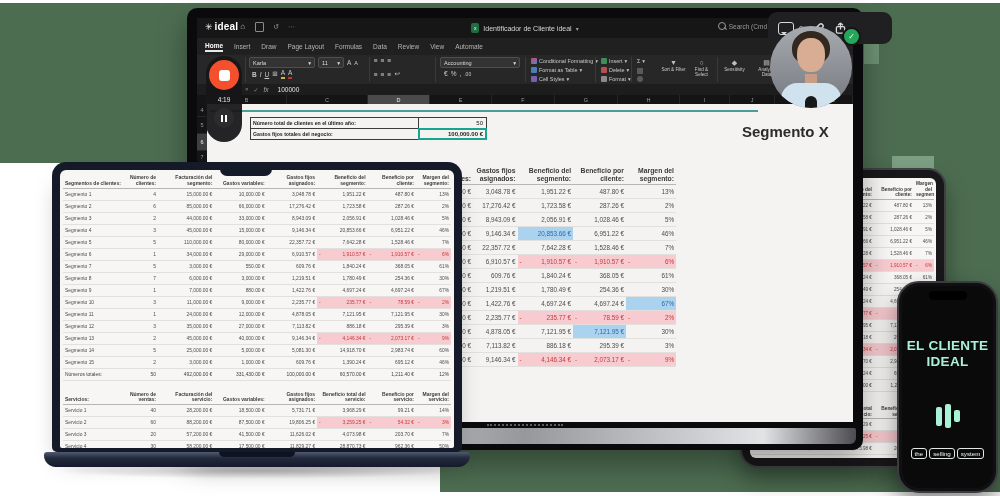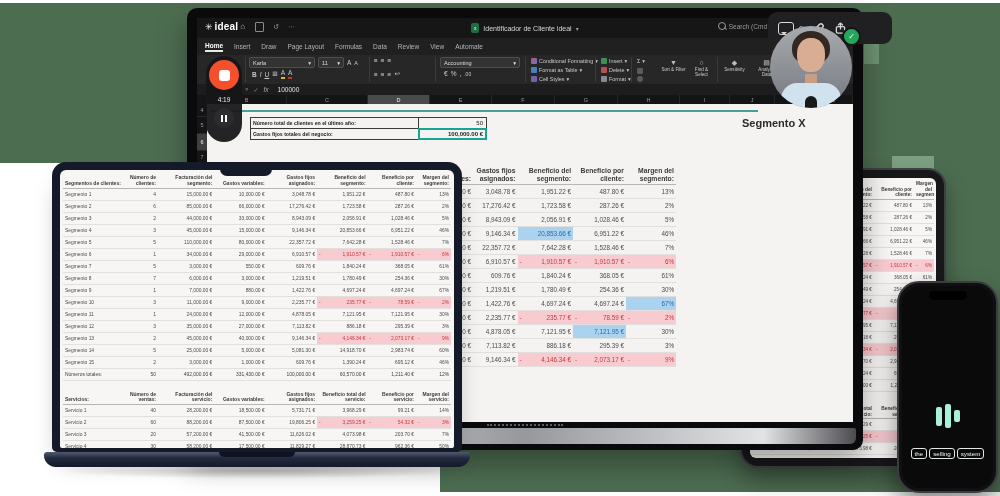--- a/index.html
+++ b/index.html
@@ -53,21 +53,21 @@
   .fx-val{margin-left:9px;font-size:6.5px;color:#e3e3e3}
   .xl-cols{left:0;top:77px;width:656px;height:9px;background:#141414;display:flex}
   .corner{width:10px;height:9px;background:#141414;border-right:1px solid #2a2a2a;box-sizing:border-box}
   .colh{font-size:5.5px;color:#9a9a9a;display:flex;align-items:center;justify-content:center;border-right:1px solid #262626;box-sizing:border-box;height:9px}
   .colh.sel{background:#4a4a4a;color:#f0f0f0}
   .xl-sheet{left:0;top:86px;width:656px;height:318px;background:#f4f3f1;overflow:hidden}
   .rowstrip{position:absolute;left:0;top:0;width:10px;height:318px;background:#141414}
   .rowh{font-size:5.5px;color:#9a9a9a;display:flex;align-items:center;justify-content:center;border-bottom:1px solid #262626;box-sizing:border-box;width:10px}
   .rowh.sel{background:#3f3f3f;color:#eee}
   .teal-line{position:absolute;left:13px;top:6px;width:548px;height:2px;background:#2a8f85;opacity:.85}
-  .segx{position:absolute;left:545px;top:13px;font-size:11px;font-weight:bold;color:#2b2b2b;white-space:nowrap}
+  .segx{position:absolute;left:545px;top:19px;font-size:15px;font-weight:bold;color:#2b2b2b;white-space:nowrap}
   .info-box{position:absolute;left:53px;top:13px;width:235px;border:1px solid #3b3b3b}
   .ib-row{display:flex;border-bottom:1px solid #3b3b3b}
   .ib-row:last-child{border-bottom:none}
   .ib-l{width:168px;border-right:1px solid #3b3b3b;font-size:5.2px;font-weight:bold;color:#222;
         padding:2px 2px;line-height:1.2;box-sizing:border-box;display:flex;align-items:center}
   .ib-v{flex:1;font-size:6px;color:#222;display:flex;align-items:center;justify-content:flex-end;padding:2px 3px;box-sizing:border-box}
   .ib-v.sel{outline:2px solid #18a58f;outline-offset:-1px;font-weight:bold}
   .mon-table{position:absolute;left:201px;top:62px;width:278px}
   
   .sheet-table{width:100%;border-collapse:collapse;table-layout:fixed}
@@ -947,20 +947,24 @@
     <div class="neck"></div>
     <div class="face"></div>
     <div class="shirt"></div>
     <div class="mic"></div>
   </div>
   <div class="abs badge">✓</div>
 
   <div class="abs phone">
     <div class="ph-screen">
       <div class="ph-notch"></div>
+      <div class="ph-title">
+        <div>EL CLIENTE</div>
+        <div>IDEAL</div>
+      </div>
       <div class="ph-bars">
         <span class="pb1"></span>
           <span class="pb2"></span>
           <span class="pb3"></span>
       </div>
       <div class="ph-words" id="phone-words">
           <span>the</span>
           <span>selling</span>
           <span>system</span>
         </div>

